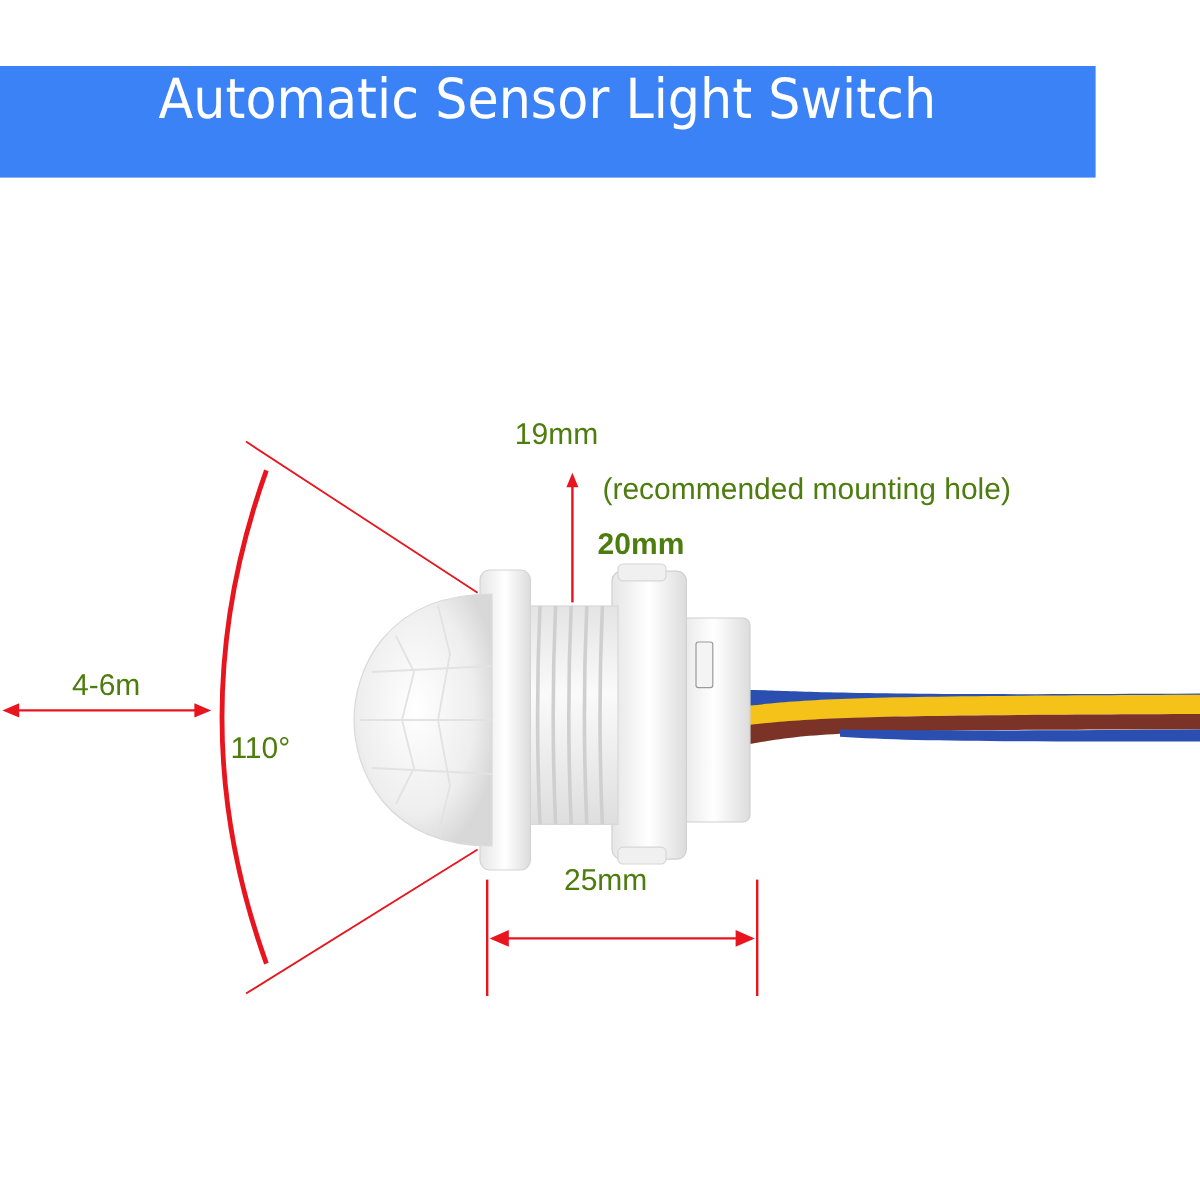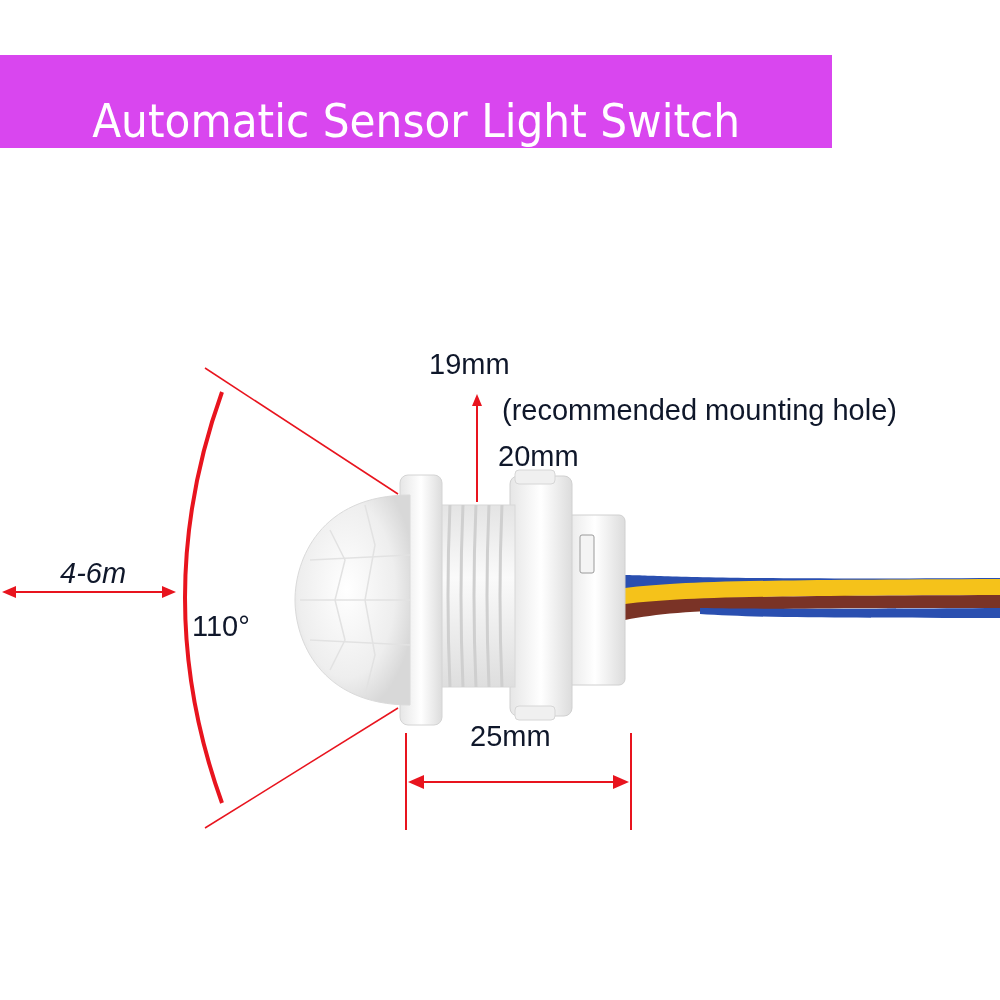--- a/index.html
+++ b/index.html
@@ -1,19 +1,19 @@
 <!DOCTYPE html>
 <html><head>
 <meta charset="utf-8">
 <style>
   html, body { margin: 0; padding: 0; background: #ffffff; }
   body { width: 1000px; height: 1000px; position: relative; overflow: hidden; font-family: "Liberation Sans", sans-serif; }
-  .banner { position: absolute; left: 0; top: 55px; width: 832px; height: 93px; background: #d946ef; display: flex; align-items: flex-end; justify-content: center; }
+  .banner { position: absolute; left: 0; top: 55px; width: 913px; height: 93px; background: #3b82f6; display: flex; align-items: flex-start; justify-content: center; }
   .banner-title { color: #ffffff; font-size: 46px; font-family: "DejaVu Sans", sans-serif; font-weight: normal; letter-spacing: 0px; transform: scaleX(0.92); }
-  .label { position: absolute; color: #0f172a; font-family: "Liberation Sans", sans-serif; font-size: 29px; white-space: nowrap; }
+  .label { position: absolute; color: #4d7c0f; font-family: "Liberation Sans", sans-serif; font-size: 25px; white-space: nowrap; }
   svg.diagram { position: absolute; left: 0; top: 0; width: 1000px; height: 1000px; }
 </style>
 </head>
 <body>
 
 <div class="banner">
   <span class="banner-title">Automatic Sensor Light Switch</span>
 </div>
 
 <svg class="diagram" viewBox="0 0 1000 1000">
@@ -96,18 +96,18 @@
 
   <g>
     <line x1="406" y1="733" x2="406" y2="830" stroke="#e8141e" stroke-width="2"></line>
     <line x1="631" y1="733" x2="631" y2="830" stroke="#e8141e" stroke-width="2"></line>
     <line x1="418" y1="782" x2="620" y2="782" stroke="#e8141e" stroke-width="2"></line>
     <polygon points="408,782 424,775 424,789" fill="#e8141e"></polygon>
     <polygon points="629,782 613,775 613,789" fill="#e8141e"></polygon>
   </g>
 </svg>
 
-<span class="label" style="left:60px; top:557px;font-style:italic;">4-6m</span>
+<span class="label" style="left:60px; top:557px;">4-6m</span>
 <span class="label" style="left:192px; top:580px;margin-top:30px;">110°</span>
 <span class="label" style="left:429px; top:348px;">19mm</span>
 <span class="label" style="left:502px; top:394px;">(recommended mounting hole)</span>
-<span class="label" style="left:498px; top:440px;">20mm</span>
+<span class="label" style="left:498px; top:440px;font-weight:bold;">20mm</span>
 <span class="label" style="left:470px; top:720px;">25mm</span>
 
 </body></html>

